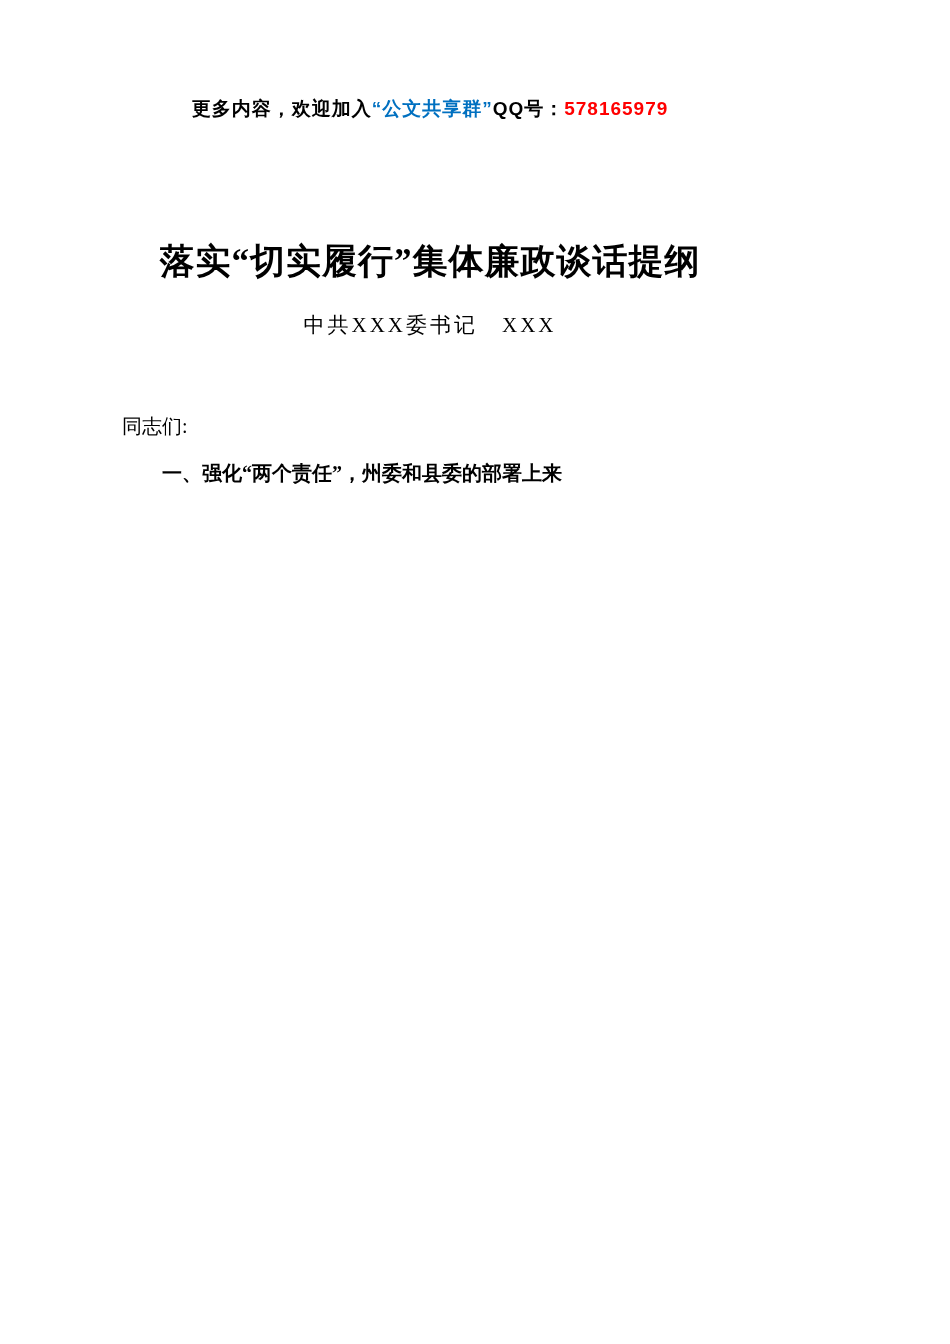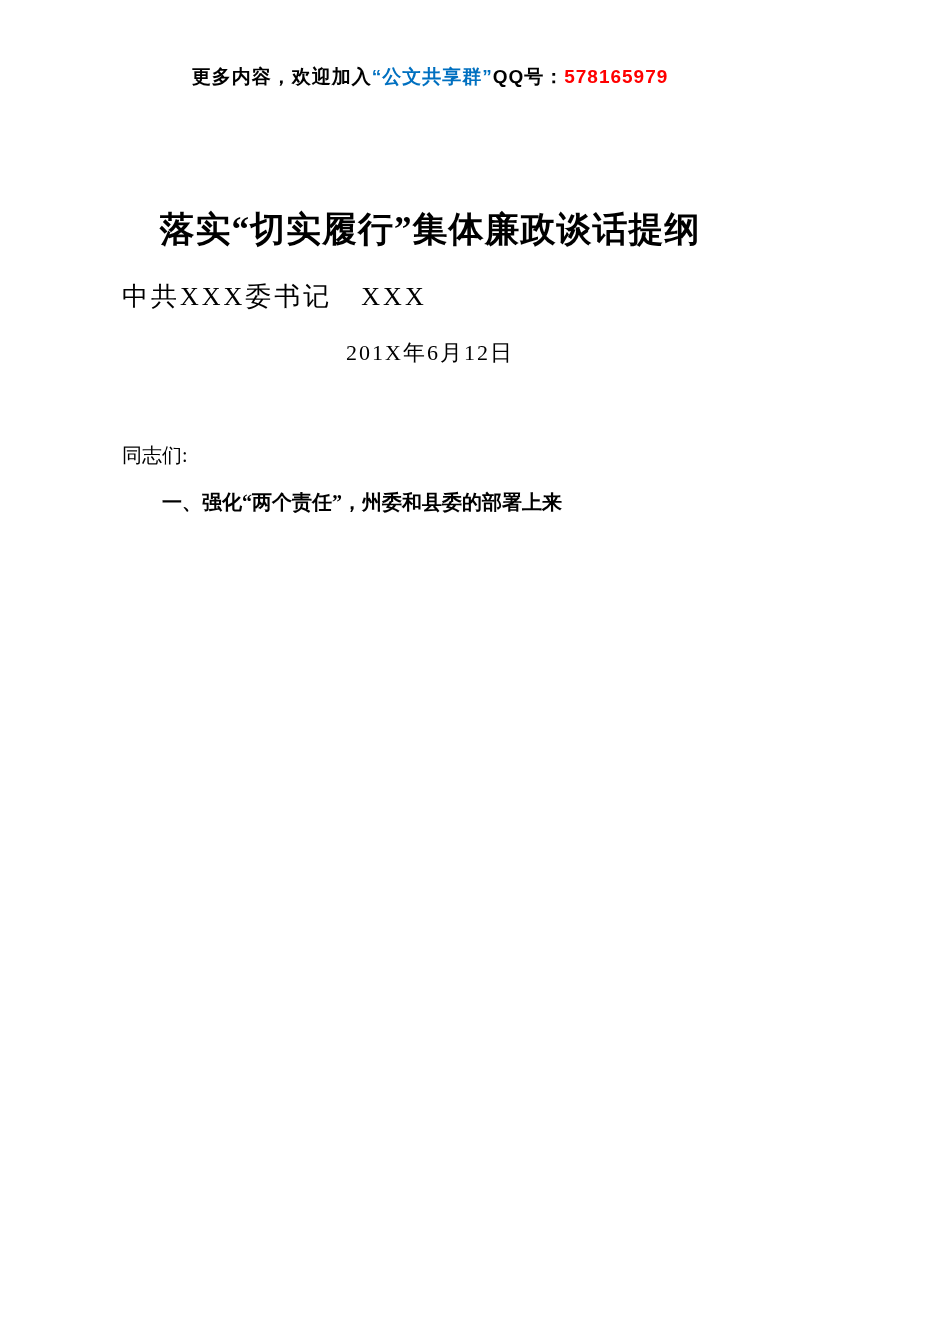--- a/index.html
+++ b/index.html
@@ -12,21 +12,21 @@
     height: 1344px;
     color: #000000;
     font-family: "Liberation Serif", "DejaVu Serif", serif;
     overflow: hidden;
   }
   .page {
     position: relative;
     width: 860px;
     height: 1344px;
     box-sizing: border-box;
-    padding: 64px 122px 0 122px;
+    padding: 96px 122px 0 122px;
     background: #ffffff;
   }
   .notice {
     text-align: center;
     font-family: "Liberation Sans", "DejaVu Sans", sans-serif;
     font-size: 19px;
     font-weight: bold;
     letter-spacing: 1px;
     white-space: nowrap;
   }
@@ -34,21 +34,22 @@
   .notice .red  { color: #ff0000; }
   .doc-title {
     margin: 116px 0 0 0;
     text-align: center;
     font-size: 35px;
     font-weight: bold;
     letter-spacing: 1px;
   }
   .byline {
     margin-top: 26px;
-    font-size: 26px;
+    text-align: center;
+    font-size: 21px;
     letter-spacing: 3px;
   }
   .date-line {
     margin-top: 24px;
     text-align: center;
     font-size: 22px;
     letter-spacing: 2px;
   }
   .body-text {
     margin-top: 64px;
@@ -77,20 +78,19 @@
 <div class="page">
 
   <div class="notice">
     <span>更多内容，欢迎加入</span><span class="blue">“公文共享群”</span><span>QQ号：</span><span class="red">578165979</span>
   </div>
 
   <h1 class="doc-title">落实“切实履行”集体廉政谈话提纲</h1>
 
   <div class="byline">中共XXX委书记　XXX</div>
 
-  <div class="date-line">201X年6月12日</div>
 
   <div class="body-text">
     <p class="salutation">同志们:</p>
     <p class="section-heading">一、强化“两个责任”，州委和县委的部署上来</p>
   </div>
 
 </div>
 
 </body></html>

